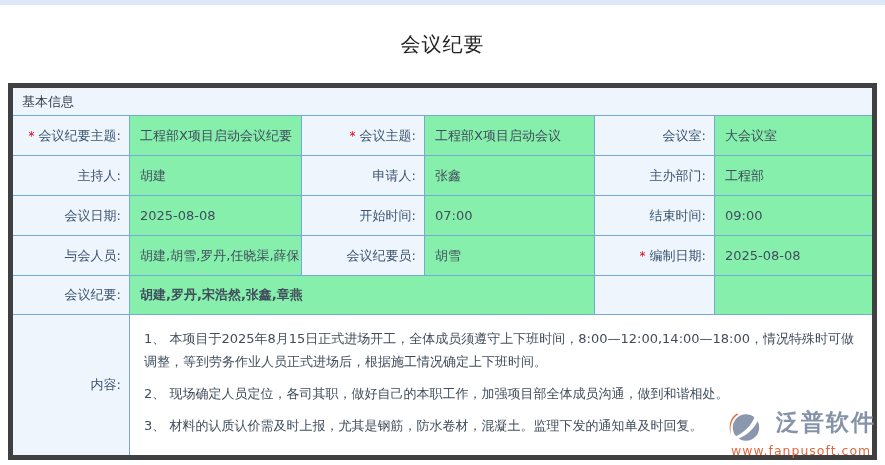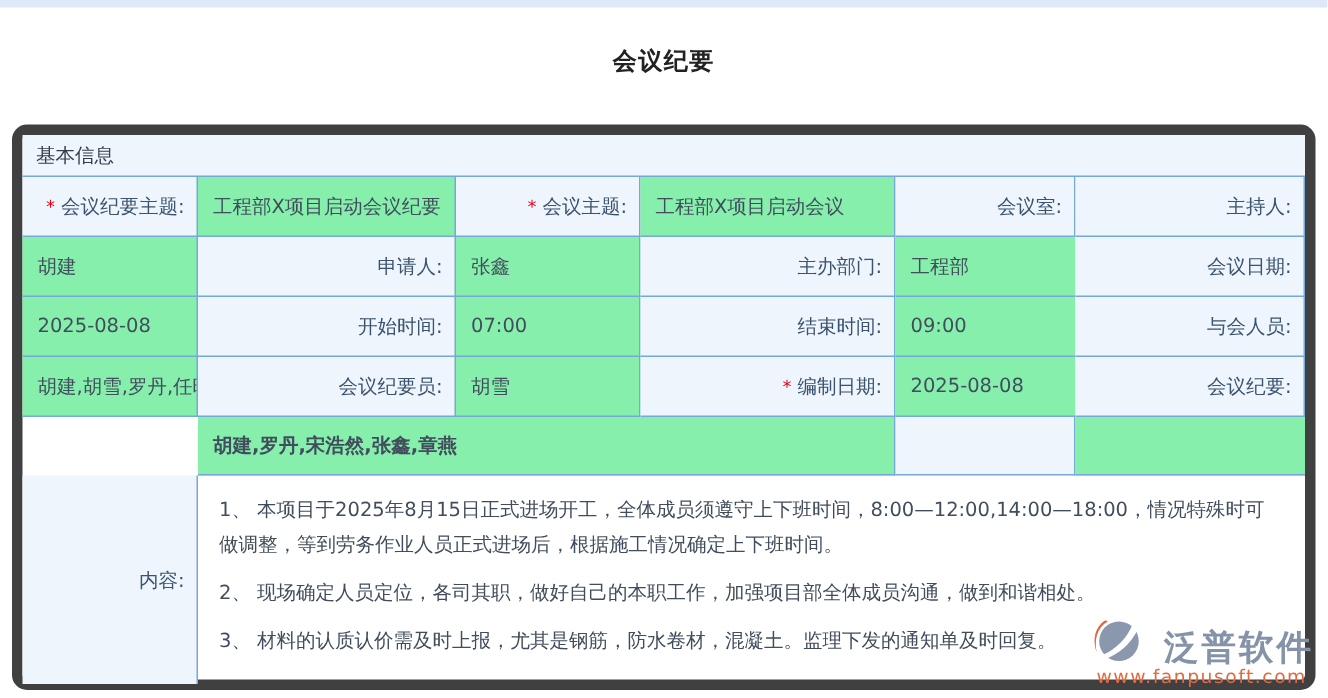--- a/index.html
+++ b/index.html
@@ -8,32 +8,32 @@
     background: #ffffff;
     font-family: "DejaVu Sans", "Liberation Sans", sans-serif;
     overflow: hidden;
   }
   .top-strip {
     width: 100%; height: 5px;
     background: #dde9f8;
   }
   .page-title {
     text-align: center;
-    font-size: 16px;
-    font-weight: bold;
+    font-size: 20px;
+    font-weight: normal;
     color: #222222;
     margin-top: 26px;
     letter-spacing: 1px;
   }
   .panel {
     position: absolute;
     left: 8px; top: 83px;
     width: 869px; height: 377px;
-    border: 7px solid #404040;
-    border-radius: 10px;
+    border: 5px solid #404040;
+    border-radius: 0;
     background: #ffffff;
     display: flex;
     flex-direction: column;
   }
   .panel-header {
     height: 28px;
     flex: 0 0 28px;
     background: #eef5fd;
     border-bottom: 1px solid #74a9d8;
     display: flex;
@@ -93,21 +93,21 @@
   .content-value p { margin: 0 0 9px 0; }
   .watermark {
     position: absolute;
     right: 9px; bottom: 8px;
     text-align: left;
     line-height: 1;
     user-select: none;
   }
   .wm-row {
     display: flex;
-    align-items: flex-end;
+    align-items: flex-start;
     gap: 16px;
   }
   .wm-brand {
     font-size: 23px;
     font-weight: bold;
     color: #8593a9;
     letter-spacing: 2px;
   }
   .wm-url {
     font-size: 12.5px;
@@ -140,20 +140,23 @@
     <div class="cell label">
       <span class="star">*</span>
       <span>会议主题:</span>
     </div>
     <div class="cell value">
       <span>工程部X项目启动会议</span>
     </div>
     <div class="cell label">
 
       <span>会议室:</span>
+    </div>
+    <div class="cell value last-col">
+      <span>大会议室</span>
     </div>
 
     <div class="cell label">
 
       <span>主持人:</span>
     </div>
     <div class="cell value">
       <span>胡建</span>
     </div>
     <div class="cell label">

